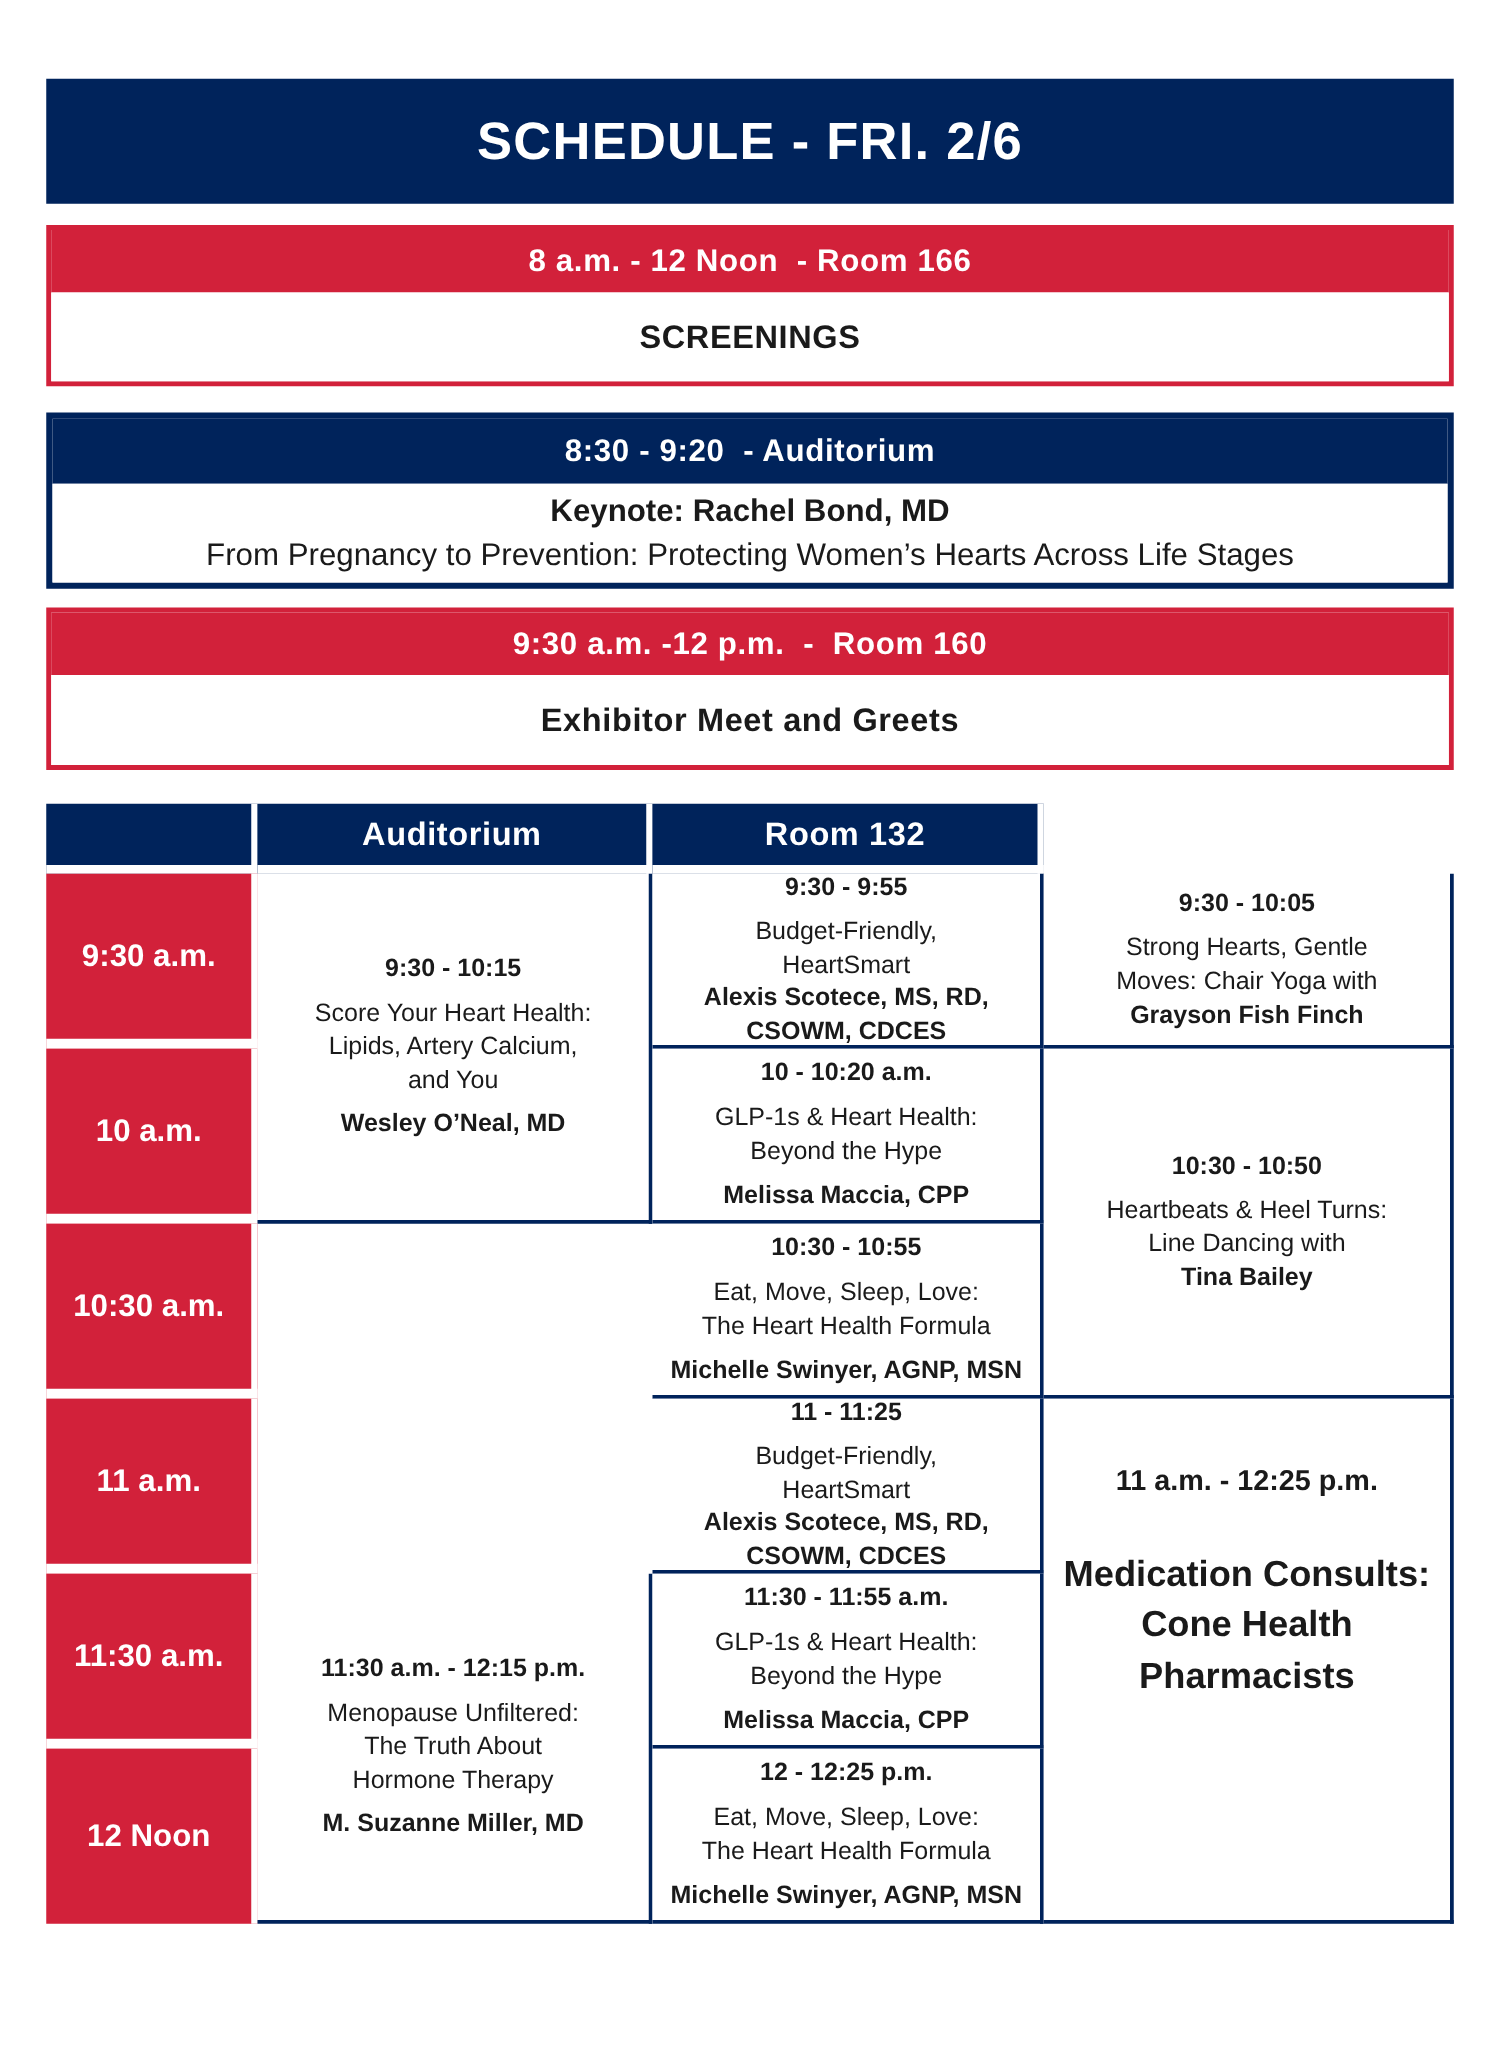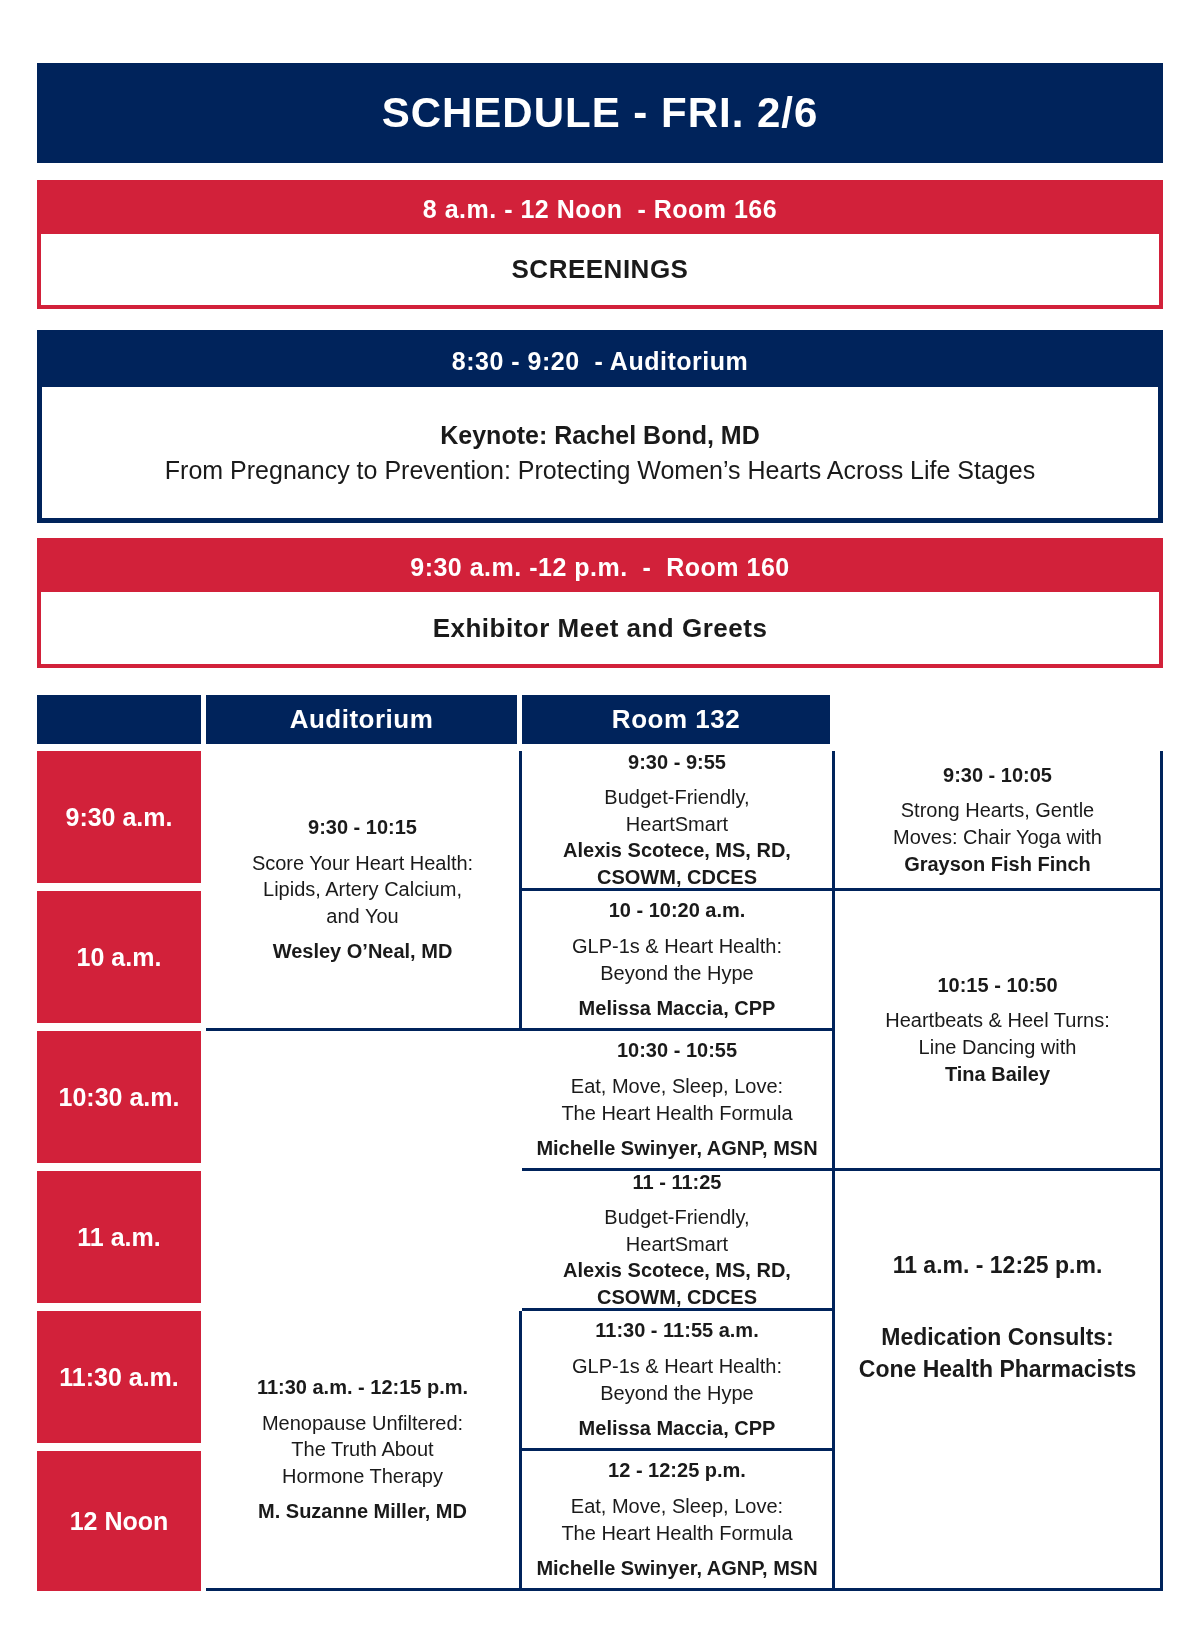--- a/index.html
+++ b/index.html
@@ -32,21 +32,21 @@
   }
   .sec .sec-body{
     background:#fff;display:flex;flex-direction:column;
     align-items:center;justify-content:center;text-align:center;
   }
   .rbox{border:4px solid var(--red);margin-top:17px;}
   .rbox .band{background:var(--red);height:50px;}
   .rbox .sec-body{height:71px;}
   .nbox{border:5px solid var(--navy);margin-top:21px;}
   .nbox .band{background:var(--navy);height:52px;}
-  .nbox .sec-body{height:131px;}
+  .nbox .sec-body{height:79px;}
   .rbox2{border:4px solid var(--red);margin-top:15px;}
   .rbox2 .band{background:var(--red);height:50px;}
   .rbox2 .sec-body{height:72px;}
   .sec-title{font-size:26px;font-weight:bold;letter-spacing:.5px;}
   .keynote-title{font-size:25px;font-weight:bold;line-height:35px;}
   .keynote-sub{font-size:25px;line-height:35px;}
 
   
   .grid{
     margin-top:27px;
@@ -74,21 +74,21 @@
     display:flex;flex-direction:column;align-items:center;justify-content:center;
     text-align:center;font-size:20px;line-height:1.33;color:var(--ink);
     padding:6px 8px;
   }
   .s-time{font-weight:bold;margin-bottom:9px;white-space:pre-line;}
   .s-title{white-space:pre-line;}
   .s-speaker{font-weight:bold;margin-top:9px;white-space:pre-line;}
   .tight .s-speaker{margin-top:0;}
   .big{padding-bottom:130px;}
   .big .s-time{font-size:23px;margin-bottom:0;}
-  .big .s-speaker{font-size:23px;margin-top:40px;line-height:1.4;}
+  .big .s-speaker{font-size:29px;margin-top:40px;line-height:1.4;}
 </style>
 </head>
 <body>
 
 <div class="page">
 
   <div class="title-banner">SCHEDULE - FRI. 2/6</div>
 
   <div class="sec rbox">
     <div class="band">8 a.m. - 12 Noon&nbsp; - Room 166</div>
@@ -179,21 +179,21 @@
       <div class="s-speaker">Michelle Swinyer, AGNP, MSN</div>
     </div>
 
     <div class="ccell tight" style="grid-column:4;grid-row:2;">
       <div class="s-time">9:30 - 10:05</div>
       <div class="s-title">Strong Hearts, Gentle
 Moves: Chair Yoga with</div>
       <div class="s-speaker">Grayson Fish Finch</div>
     </div>
     <div class="ccell tight" style="grid-column:4;grid-row:3 / span 2;">
-      <div class="s-time">10:15 - 10:50</div>
+      <div class="s-time">10:30 - 10:50</div>
       <div class="s-title">Heartbeats &amp; Heel Turns:
 Line Dancing with</div>
       <div class="s-speaker">Tina Bailey</div>
     </div>
     <div class="ccell big" style="grid-column:4;grid-row:5 / span 3;">
       <div class="s-time">11 a.m. - 12:25 p.m.</div>
       <div class="s-speaker">Medication Consults:
 Cone Health Pharmacists</div>
     </div>
 

